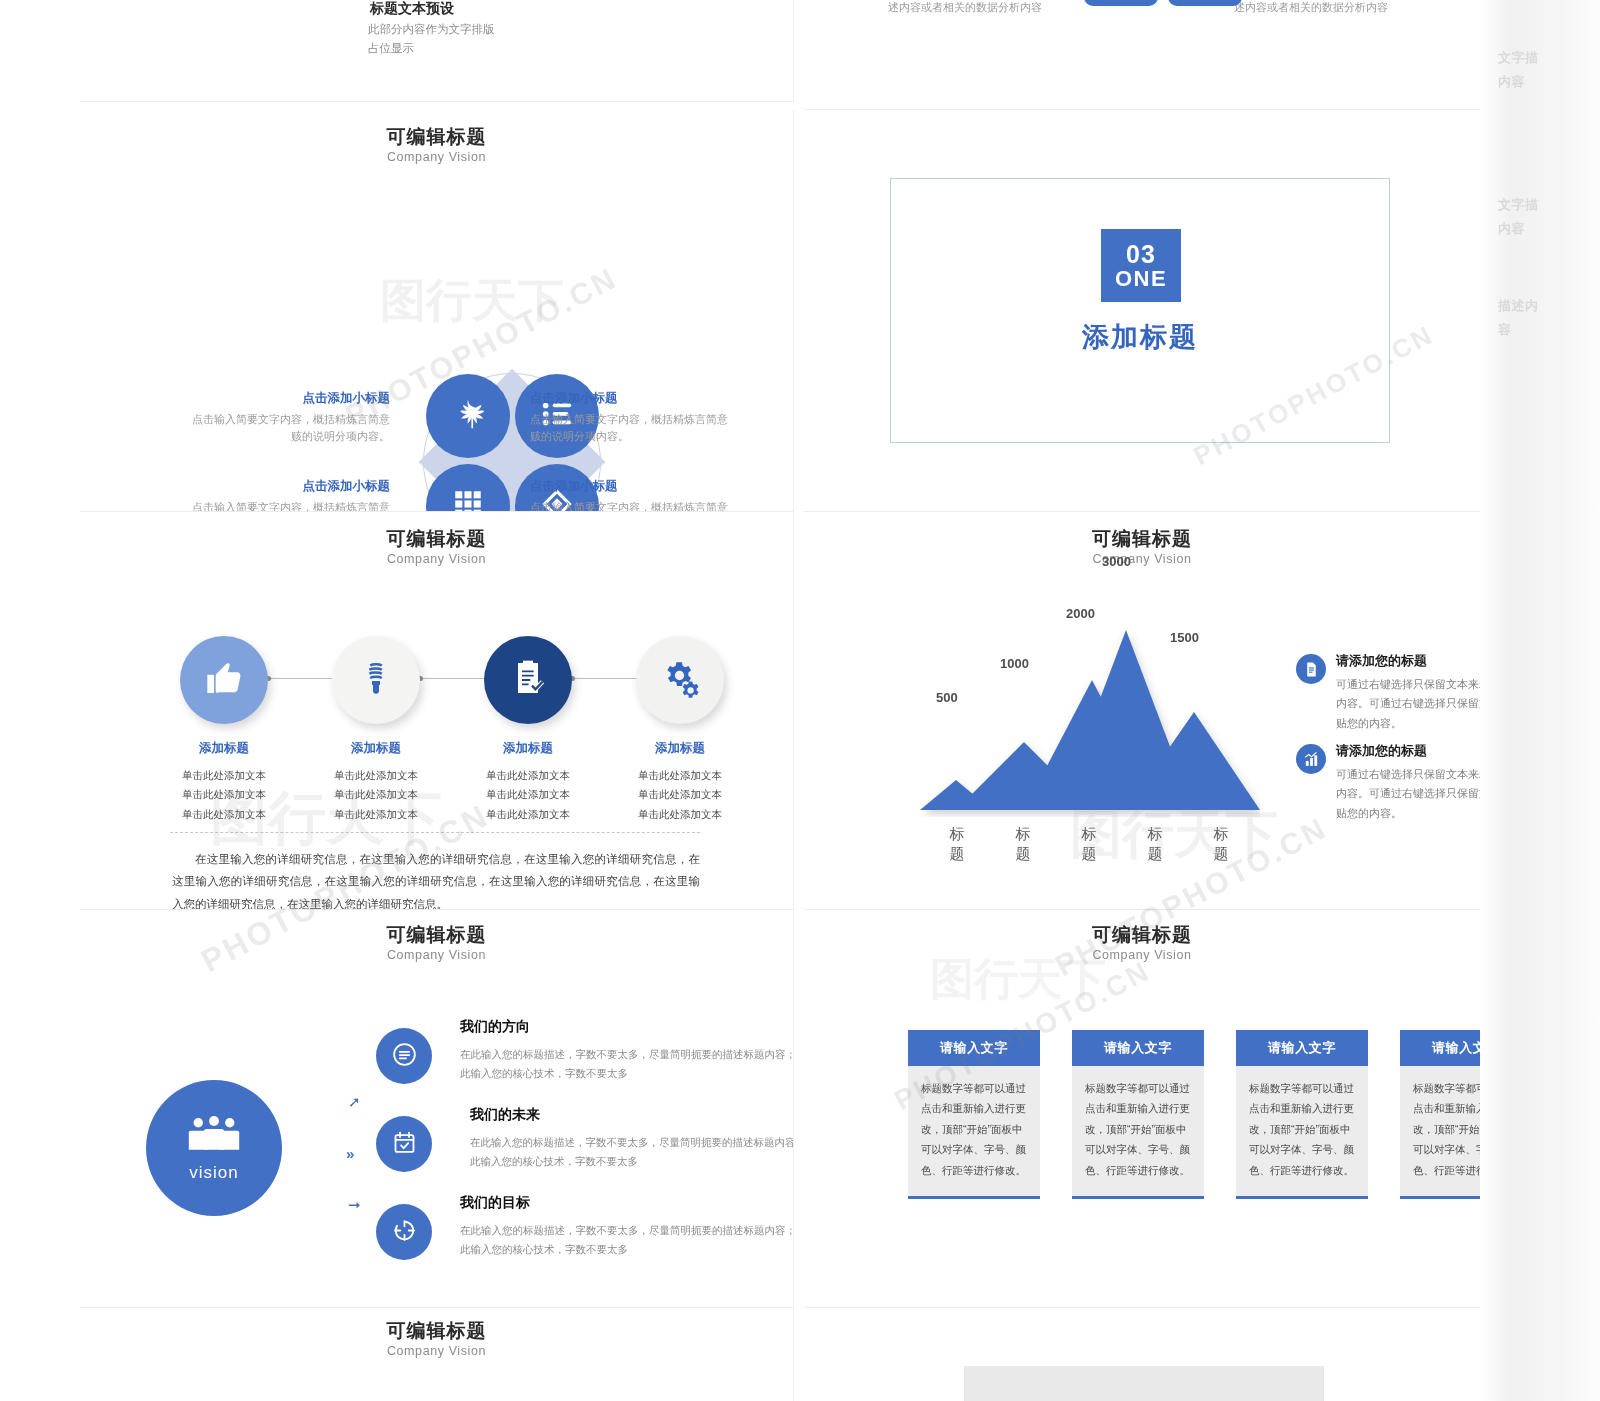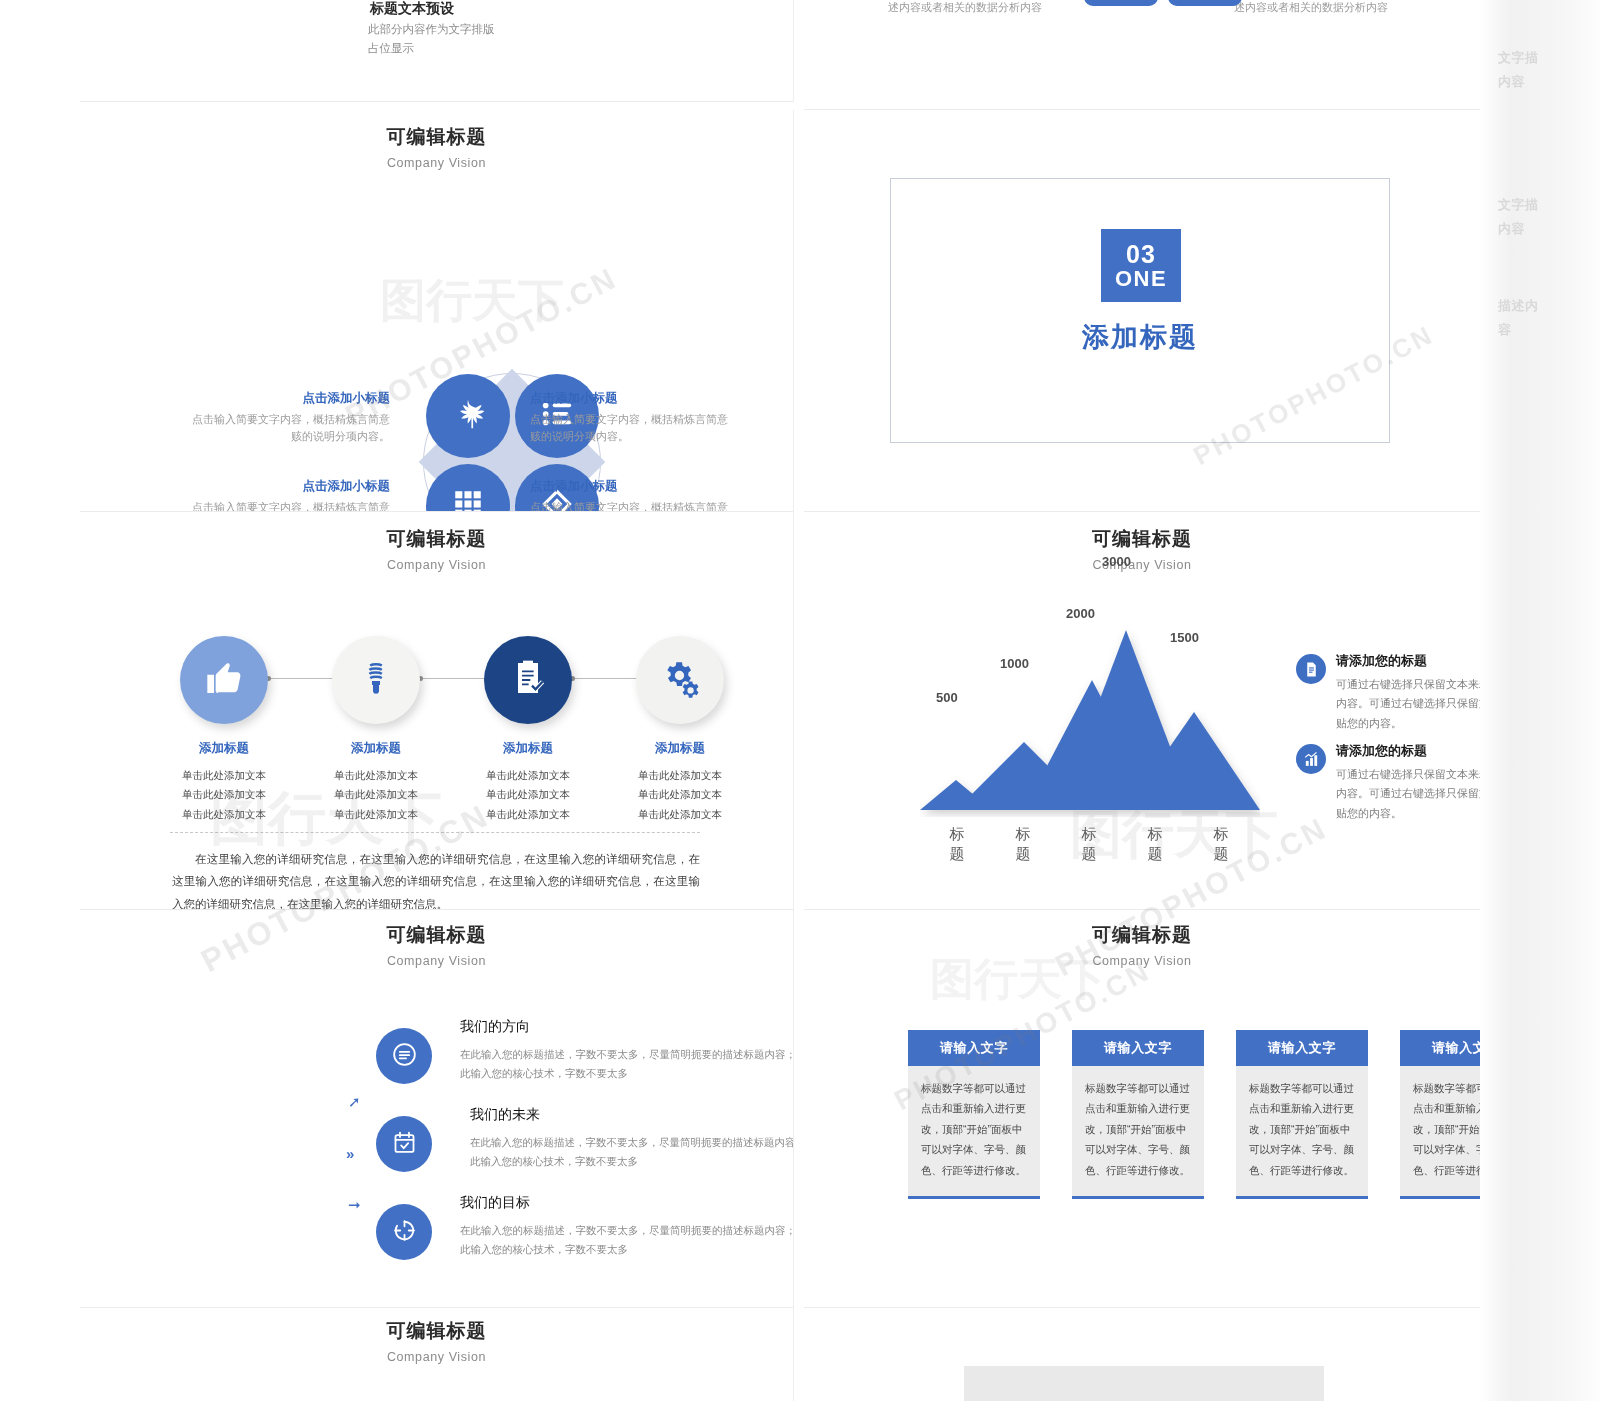--- a/index.html
+++ b/index.html
@@ -40,21 +40,21 @@
     border-bottom: 1px solid #ececec;
     overflow: hidden;
   }
   .slide.col2 { border-right: none; }
 
   .slide-head { position: absolute; left: 0; right: 0; text-align: center; }
   .slide-title {
     font-size: 19px; font-weight: 700; color: #2b2b2b; letter-spacing: 1px;
   }
   .slide-sub {
-    font-size: 12.5px; color: #8b8b8b; margin-top: 6px; letter-spacing: .6px;
+    font-size: 12.5px; color: #8b8b8b; letter-spacing: .6px;
   }
 
   
   .r0l-title { position: absolute; left: 290px; top: 0px; font-size: 14px; font-weight: 700; color: #2b2b2b;}
   .r0l-body  { position: absolute; left: 288px; top: 20px; font-size: 11.5px; color: #8c8c8c; line-height: 1.65; }
 
   .r0r-pill {
     position: absolute; background: #4270c4; border-radius: 0 0 9px 9px; height: 22px; width: 74px;
   }
   .r0r-cap { position: absolute; font-size: 11px; color: #9a9a9a; top: 0px; white-space: nowrap;}
@@ -146,21 +146,21 @@
   }
   .vision-big svg { width: 54px; height: 40px; fill: #fff; }
   .vision-big .cap { font-size: 17px; margin-top: 5px; letter-spacing: 1px; }
   .vision-arrow { position: absolute; color: #4270c4; font-size: 15px; font-weight: 700; }
   .vision-small {
     position: absolute; width: 56px; height: 56px; border-radius: 50%;
     background: #4270c4; display: flex; align-items: center; justify-content: center;
   }
   .vision-small svg { width: 27px; height: 27px; fill: none; stroke: #fff; stroke-width: 1.6; }
   .vision-txt { position: absolute; width: 350px; }
-  .vision-txt .h { font-size: 14px; font-weight: 400; color: #111; margin-bottom: 9px; }
+  .vision-txt .h { font-size: 14px; font-weight: 700; color: #111; margin-bottom: 9px; }
   .vision-txt .p { font-size: 10.5px; color: #8a8a8a; line-height: 1.8; }
 
   
   .card { position: absolute; width: 132px; }
   .card-head {
     background: #4270c4; color: #fff; text-align: center; font-size: 13px; font-weight: 700;
     padding: 9px 0; letter-spacing: .6px;
   }
   .card-body {
     background: #ececec; border-bottom: 3px solid #4270c4;
@@ -437,20 +437,33 @@
         <div class="p">可通过右键选择只保留文本来粘贴您的内容。可通过右键选择只保留文本来粘贴您的内容。</div>
       </div>
     </div>
 
     <div class="slide" style="left:0px; top:910px; width:714px; height:398px;">
       <div class="slide-head" style="top:12px;">
         <div class="slide-title">可编辑标题</div>
         <div class="slide-sub">Company Vision</div>
       </div>
 
+      <div class="vision-big" style="left:66px; top:170px;">
+        <span>
+          <svg viewBox="0 0 48 32">
+              <circle cx="10" cy="6" r="4.2"></circle>
+              <path d="M3.4 13h13.2c1 0 1.8.8 1.8 1.8V30H1.6V14.8c0-1 .8-1.8 1.8-1.8z"></path>
+              <circle cx="24" cy="4.4" r="4.4"></circle>
+              <path d="M17 11.6h14c1 0 1.9.9 1.9 1.9V30H15.1V13.5c0-1 .9-1.9 1.9-1.9z"></path>
+              <circle cx="38" cy="6" r="4.2"></circle>
+              <path d="M31.4 13h13.2c1 0 1.8.8 1.8 1.8V30H29.6V14.8c0-1 .8-1.8 1.8-1.8z"></path>
+            </svg>
+        </span>
+        <div class="cap">vision</div>
+      </div>
 
       <div class="vision-arrow" style="left:268px; top:183px;">➚</div>
       <div class="vision-arrow" style="left:266px; top:235px;">»</div>
       <div class="vision-arrow" style="left:268px; top:286px;">➞</div>
 
       <div class="vision-small" style="left:296px; top:118px;">
         <span>
           <svg viewBox="0 0 24 24">
               <circle cx="12" cy="12" r="9.2"></circle>
               <path d="M7.8 9.6h8.4M7.8 12.6h8.4M7.8 15.4h5.6" stroke-linecap="round"></path>

